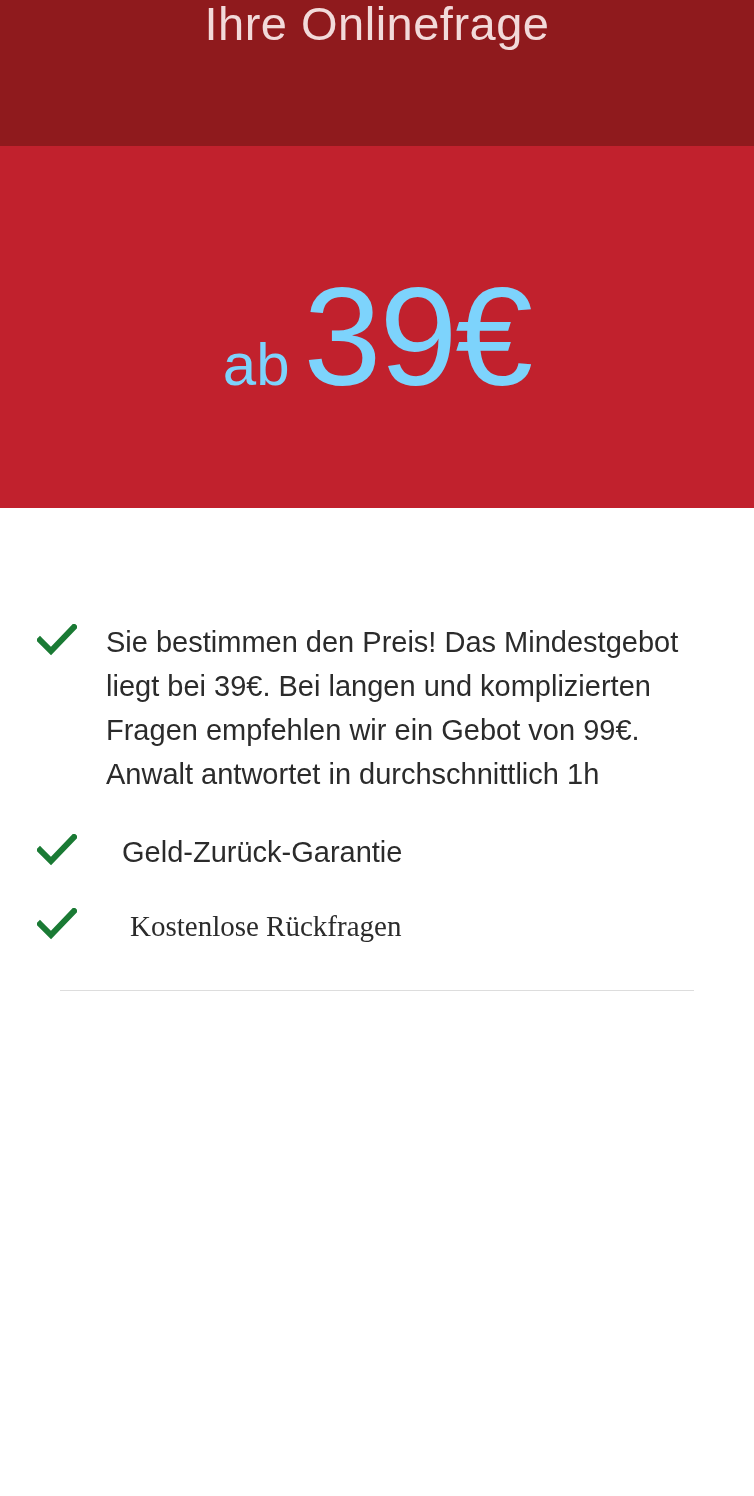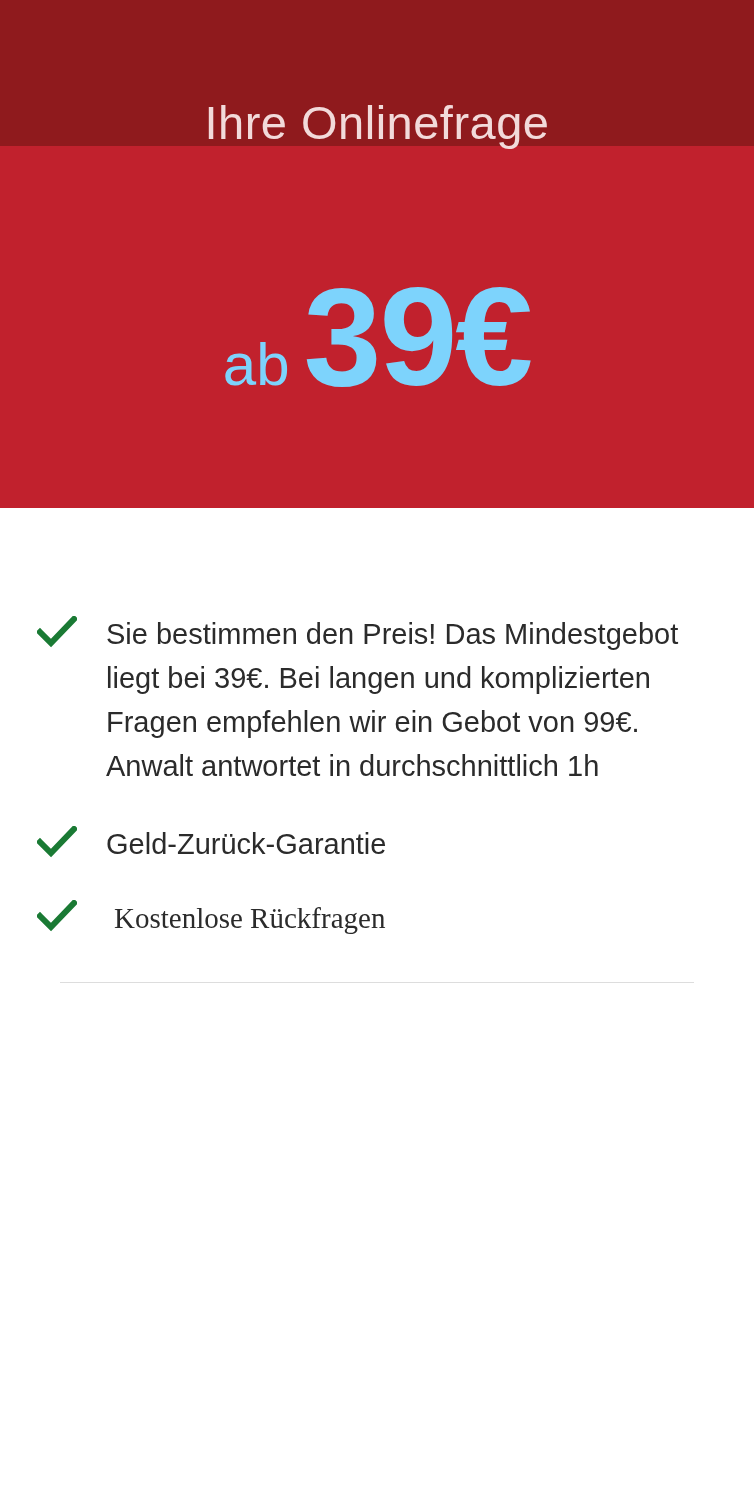--- a/index.html
+++ b/index.html
@@ -21,21 +21,21 @@
     background: #ffffff;
     box-sizing: border-box;
     overflow: hidden;
   }
 
   
   .card-header {
     height: 146px;
     background: #8f1a1d;
     display: flex;
-    align-items: flex-end;
+    align-items: flex-start;
     justify-content: center;
   }
   .card-header-title {
     color: #f2dada;
     font-size: 47px;
     font-weight: 400;
     letter-spacing: 0.5px;
     line-height: 1;
   }
 
@@ -54,36 +54,38 @@
     transform: translateY(10px);
   }
   .price-prefix {
     font-size: 60px;
     font-weight: 400;
     line-height: 1;
     margin-right: 14px;
   }
   .price-amount {
     font-size: 140px;
-    font-weight: 700;
+    font-weight: 400;
     line-height: 1;
     letter-spacing: -2px;
   }
 
   
   .benefits {
     padding: 104px 46px 0 30px;
+    margin-top: 8px;
   }
   .benefit-row {
     display: flex;
     align-items: flex-start;
     margin-bottom: 34px;
   }
   .benefit-row.row-tight {
     margin-bottom: 30px;
+    gap: 16px;
   }
   .check-icon {
     flex: 0 0 auto;
     width: 54px;
     margin-top: 4px;
     display: flex;
     justify-content: center;
   }
   .check-icon svg {
     display: block;

